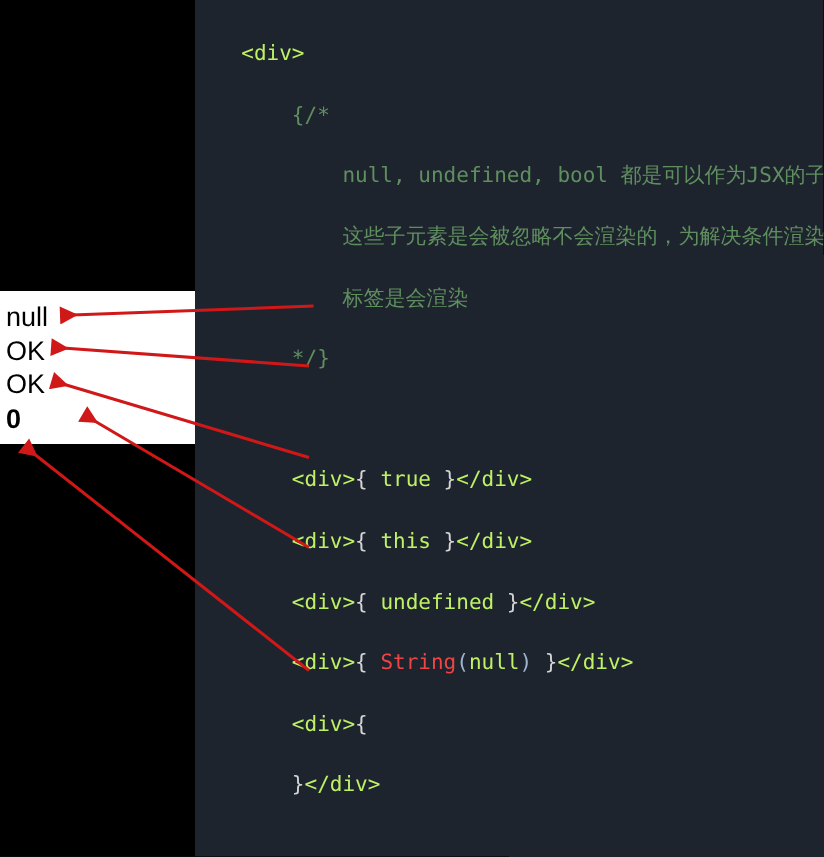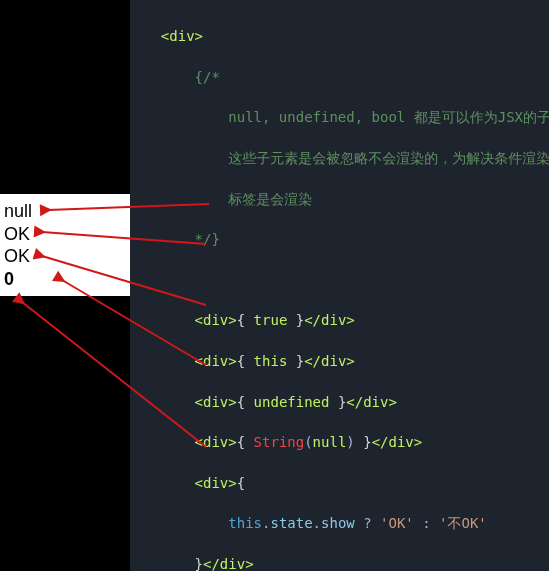--- a/index.html
+++ b/index.html
@@ -40,21 +40,20 @@
 <span class="row">          <span class="t-cmt">null, undefined, bool 都是可以作为JSX的子元素</span></span>
 <span class="row">          <span class="t-cmt">这些子元素是会被忽略不会渲染的，为解决条件渲染的问题</span></span>
 <span class="row">          <span class="t-cmt">标签是会渲染</span></span>
 <span class="row">      <span class="t-cmt">*/}</span></span>
 <span class="row"> </span>
 <span class="row">      <span class="t-tag">&lt;div&gt;</span><span class="t-brace">{ </span><span class="t-bool">true</span><span class="t-brace"> }</span><span class="t-tag">&lt;/div&gt;</span></span>
 <span class="row">      <span class="t-tag">&lt;div&gt;</span><span class="t-brace">{ </span><span class="t-bool">this</span><span class="t-brace"> }</span><span class="t-tag">&lt;/div&gt;</span></span>
 <span class="row">      <span class="t-tag">&lt;div&gt;</span><span class="t-brace">{ </span><span class="t-bool">undefined</span><span class="t-brace"> }</span><span class="t-tag">&lt;/div&gt;</span></span>
 <span class="row">      <span class="t-tag">&lt;div&gt;</span><span class="t-brace">{ </span><span class="t-fn">String</span><span class="t-punc">(</span><span class="t-bool">null</span><span class="t-punc">)</span><span class="t-brace"> }</span><span class="t-tag">&lt;/div&gt;</span></span>
 <span class="row">      <span class="t-tag">&lt;div&gt;</span><span class="t-brace">{</span></span>
-<span class="row">          <span class="t-this">this</span><span class="t-punc">.</span><span class="t-prop">state</span><span class="t-punc">.</span><span class="t-prop">show</span><span class="t-punc"> ? </span><span class="t-str">'OK'</span><span class="t-punc"> : </span><span class="t-str">'不OK'</span></span>
 <span class="row">      <span class="t-brace">}</span><span class="t-tag">&lt;/div&gt;</span></span>
 
 
 
 
 
 
 
 
 

